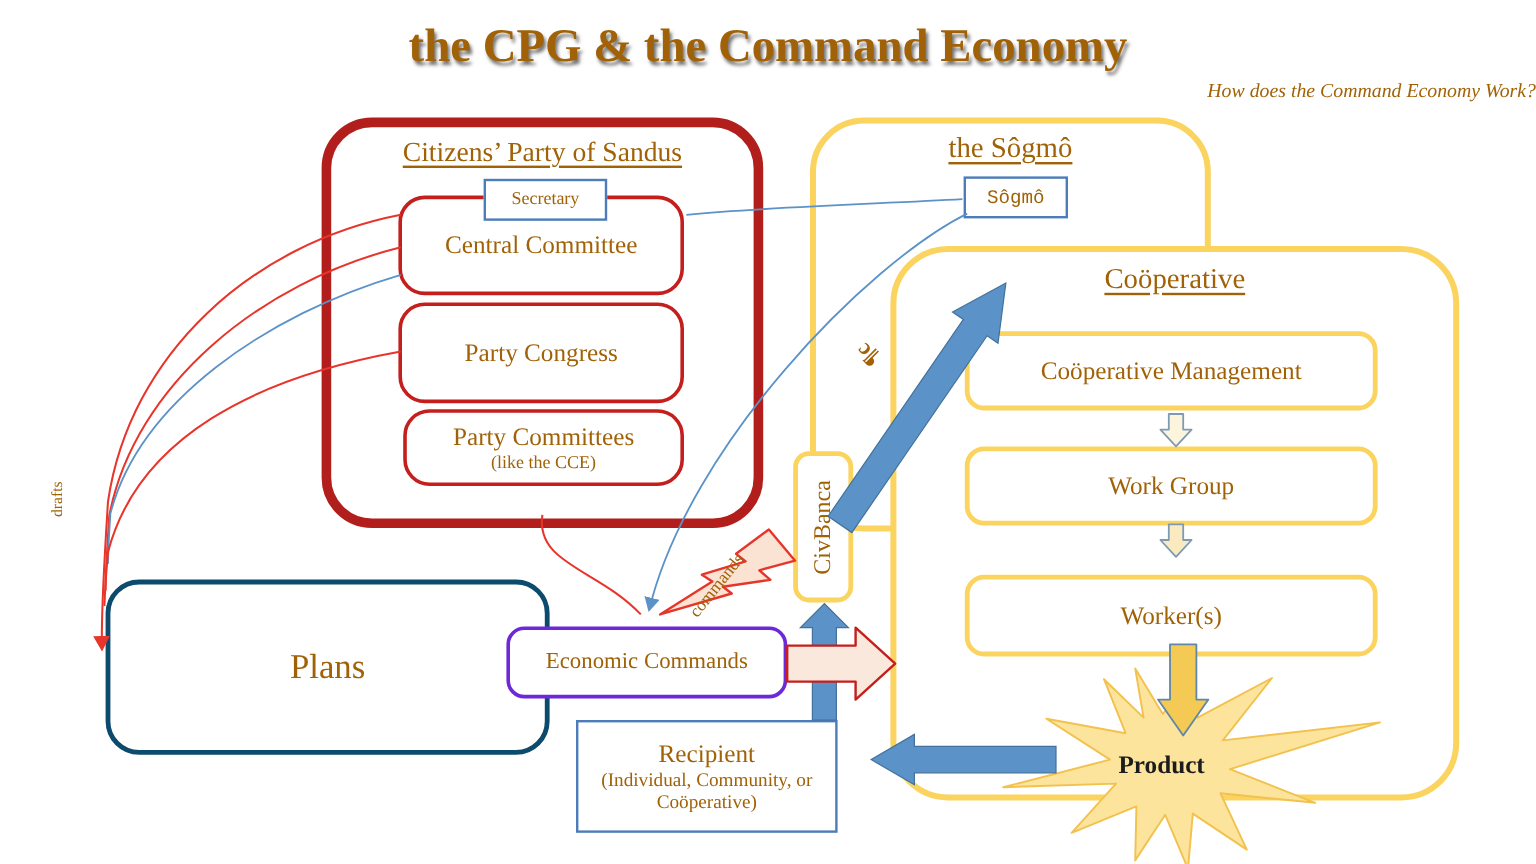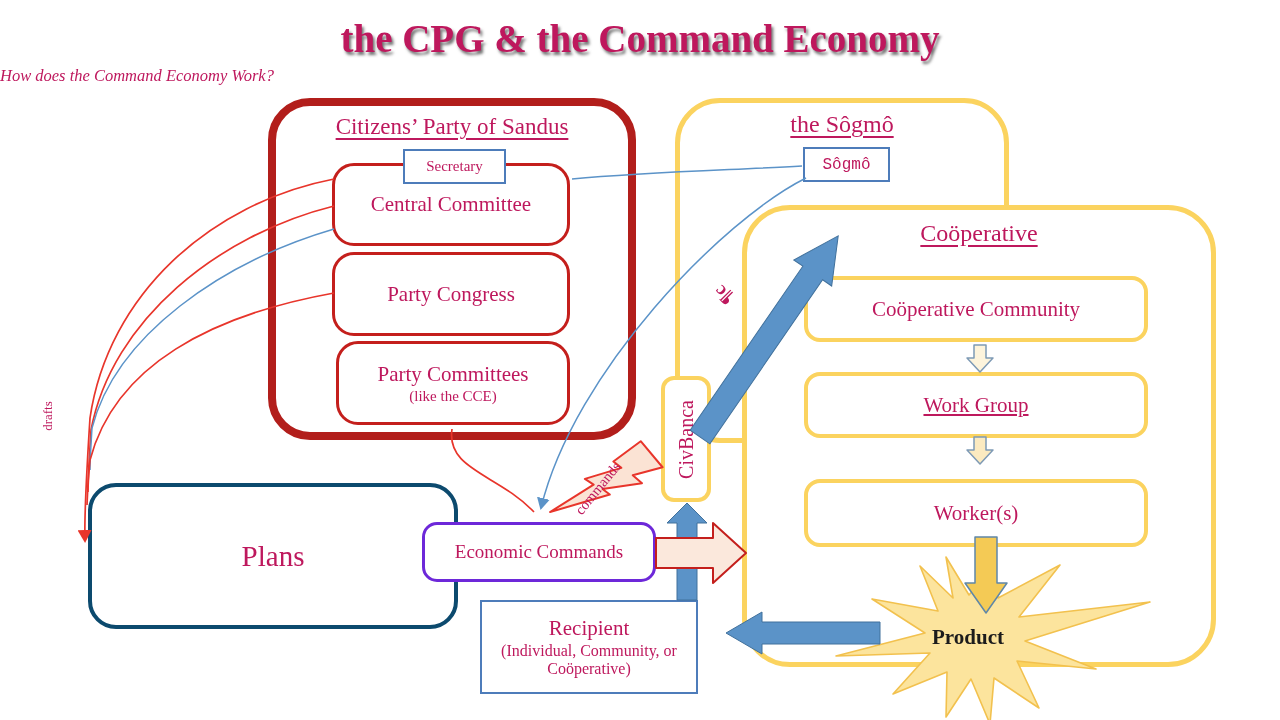--- a/index.html
+++ b/index.html
@@ -1,48 +1,48 @@
 <!DOCTYPE html>
 <html><head>
 <meta charset="utf-8">
 <style>
   html,body{margin:0;padding:0;background:#fff;}
   .canvas{position:relative;width:1280px;height:720px;background:#ffffff;overflow:hidden;
-          font-family:"Liberation Serif",serif;color:#be185d;}
+          font-family:"Liberation Serif",serif;color:#a16207;}
   .abs{position:absolute;}
   .box{position:absolute;background:#ffffff;display:flex;flex-direction:column;
        align-items:center;justify-content:center;text-align:center;box-sizing:border-box;}
   
   .cpg-box{left:268px;top:98px;width:368px;height:342px;border:8px solid #b21e1b;border-radius:42px;justify-content:flex-start;}
   .sogmo-box{left:675px;top:98px;width:334px;height:345px;border:5px solid #fbd35f;border-radius:45px;justify-content:flex-start;}
   .coop-box{left:742px;top:205px;width:474px;height:462px;border:5px solid #fbd35f;border-radius:48px;justify-content:flex-start;}
   .group-title{font-size:23px;margin-top:8px;text-decoration:underline;text-underline-offset:4px;}
   
   .red-sub{border:3.5px solid #c41f1c;border-radius:22px;font-size:21px;}
   .cc{left:332px;top:163px;width:238px;height:83px;}
   .pc{left:332px;top:252px;width:238px;height:84px;}
-  .pk{left:336px;top:341px;width:234px;height:84px;}
+  .pk{left:336px;top:341px;width:234px;height:64px;}
   .sub-note{font-size:15px;margin-top:1px;}
   .gold-sub{border:4px solid #fbd35f;border-radius:16px;font-size:21px;}
   .mgmt{left:804px;top:276px;width:344px;height:66px;}
-  .wg{left:804px;top:372px;width:344px;height:66px;text-decoration:underline;}
+  .wg{left:804px;top:372px;width:344px;height:66px;}
   .wk{left:804px;top:467px;width:344px;height:68px;margin-top:12px;}
   .chip{border:2px solid #4d7cba;background:#fff;position:absolute;display:flex;align-items:center;justify-content:center;z-index:6;}
   .sec-chip{left:403px;top:149px;width:99px;height:31px;font-size:15px;}
   .sog-chip{left:803px;top:147px;width:83px;height:31px;font-size:16px;font-family:Liberation Mono, monospace;}
   .civbanca{left:661px;top:376px;width:50px;height:126px;border:4px solid #fbd35f;border-radius:13px;z-index:5;}
   .civbanca span{transform:rotate(-90deg);white-space:nowrap;font-size:20px;}
   .plans{left:88px;top:483px;width:370px;height:146px;border:4px solid #0c4a6e;border-radius:28px;font-size:29px;}
   .ec{left:422px;top:522px;width:234px;height:60px;border:3px solid #6d28d9;border-radius:15px;font-size:19px;z-index:4;}
   .recipient{left:480px;top:600px;width:218px;height:94px;border:2px solid #4d7cba;font-size:21px;}
   .recipient .sub-note{font-size:16px;width:230px;line-height:1.15;text-align:center;}
   
   .main-title{left:0;top:16px;width:1280px;text-align:center;font-size:39px;font-weight:bold;
               text-shadow:2px 3px 3px rgba(70,70,70,0.75);}
-  .sub-title{left:0;top:66px;width:1280px;text-align:left;font-size:16.5px;font-style:italic;}
+  .sub-title{left:0;top:66px;width:1280px;text-align:right;font-size:16.5px;font-style:italic;}
   
   .lbl-drafts{left:16px;top:408px;width:64px;text-align:center;font-size:13px;transform:rotate(-90deg);z-index:7;}
   .lbl-commands{left:550px;top:480px;width:96px;text-align:center;font-size:14.5px;transform:rotate(-51deg);z-index:7;}
   .lbl-currency{left:704px;top:284px;width:40px;text-align:center;font-size:19px;font-weight:bold;transform:rotate(-135deg);z-index:7;}
   svg.overlay{position:absolute;left:0;top:0;z-index:6;pointer-events:none;}
 </style>
 </head>
 <body>
 
 <div class="canvas">
@@ -50,21 +50,21 @@
   <div class="abs main-title">the CPG &amp; the Command Economy</div>
   <div class="abs sub-title">How does the Command Economy Work?</div>
 
   <div class="box sogmo-box">
     <div class="group-title" style="font-size:24px;text-decoration:underline;">the Sôgmô</div>
   </div>
 
   <div class="box coop-box">
     <div class="group-title" style="font-size:24px;margin-top:10px;">Coöperative</div>
   </div>
-  <div class="box gold-sub mgmt">Coöperative Community</div>
+  <div class="box gold-sub mgmt">Coöperative Management</div>
   <div class="box gold-sub wg">Work Group</div>
   <div class="box gold-sub wk">Worker(s)</div>
 
   <div class="box civbanca">
     <span>CivBanca</span>
   </div>
 
   <div class="box cpg-box">
     <div class="group-title">Citizens’ Party of Sandus</div>
   </div>

